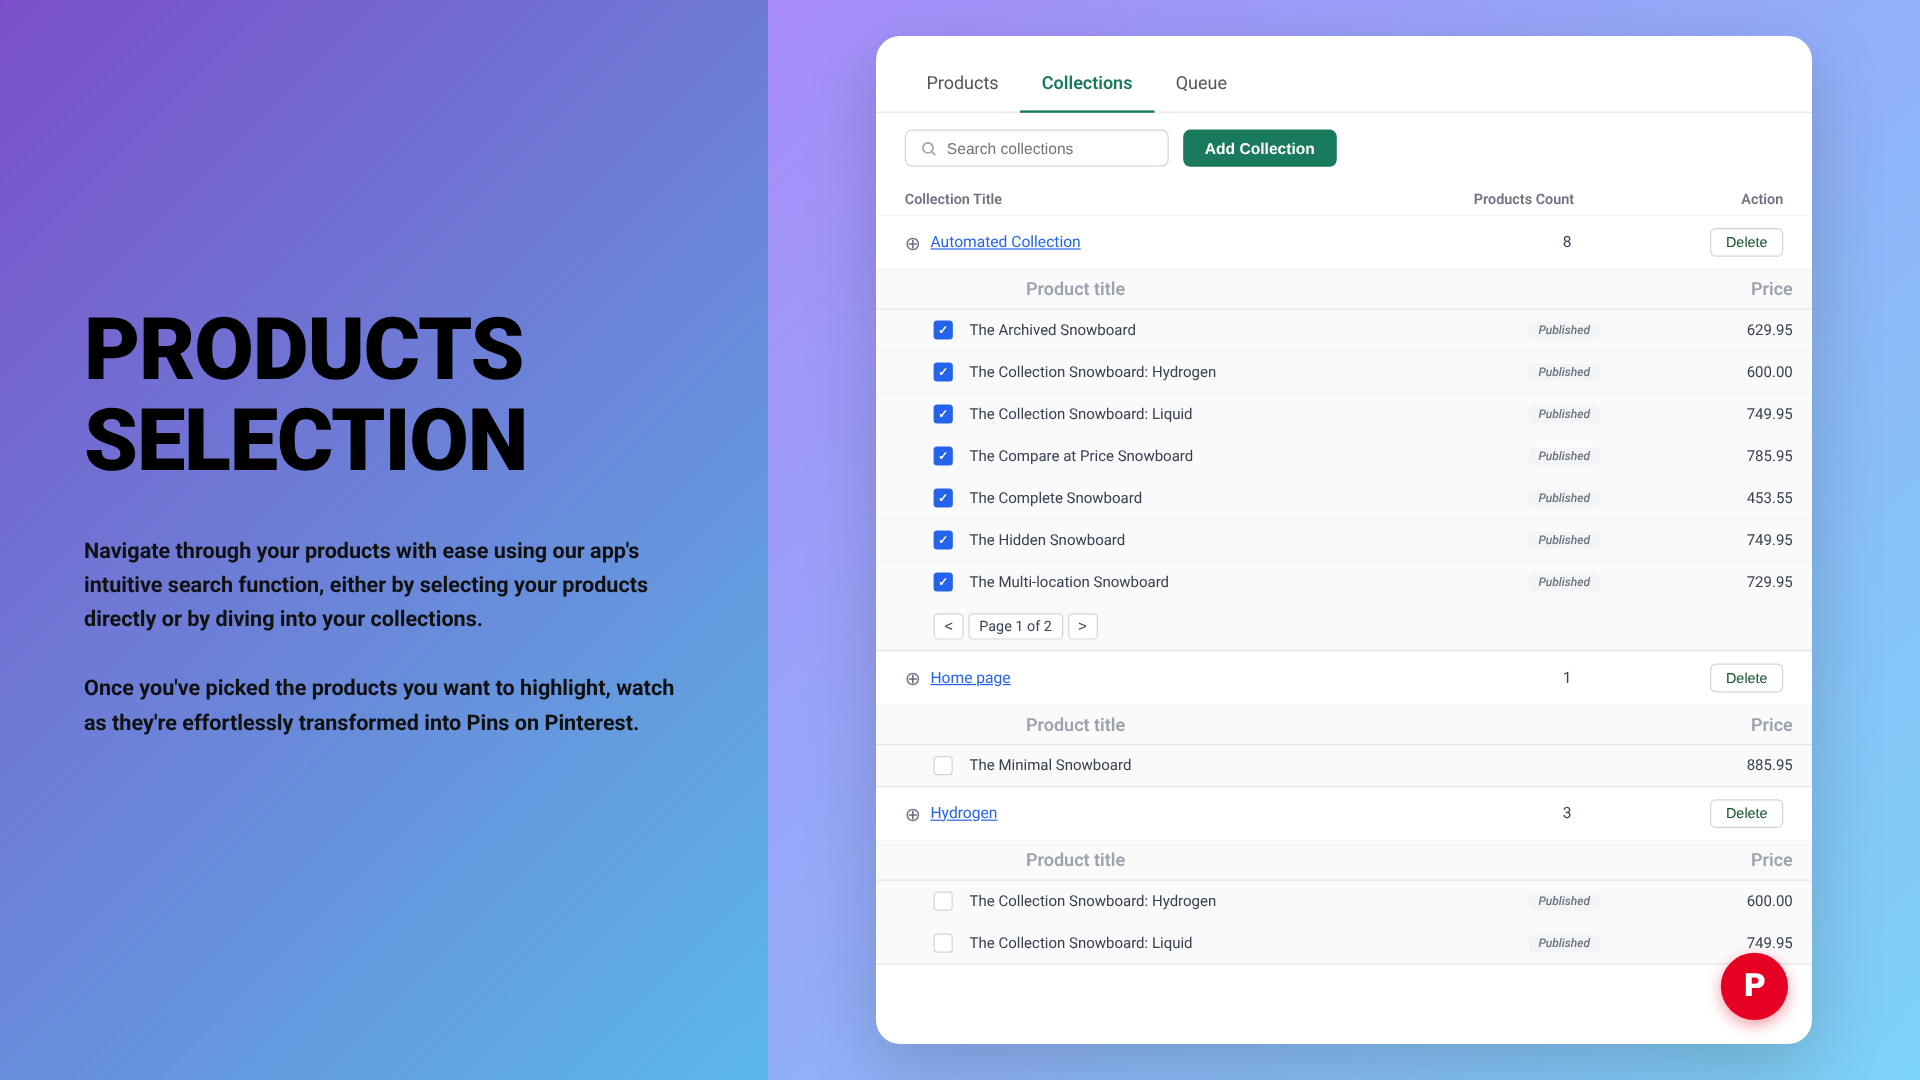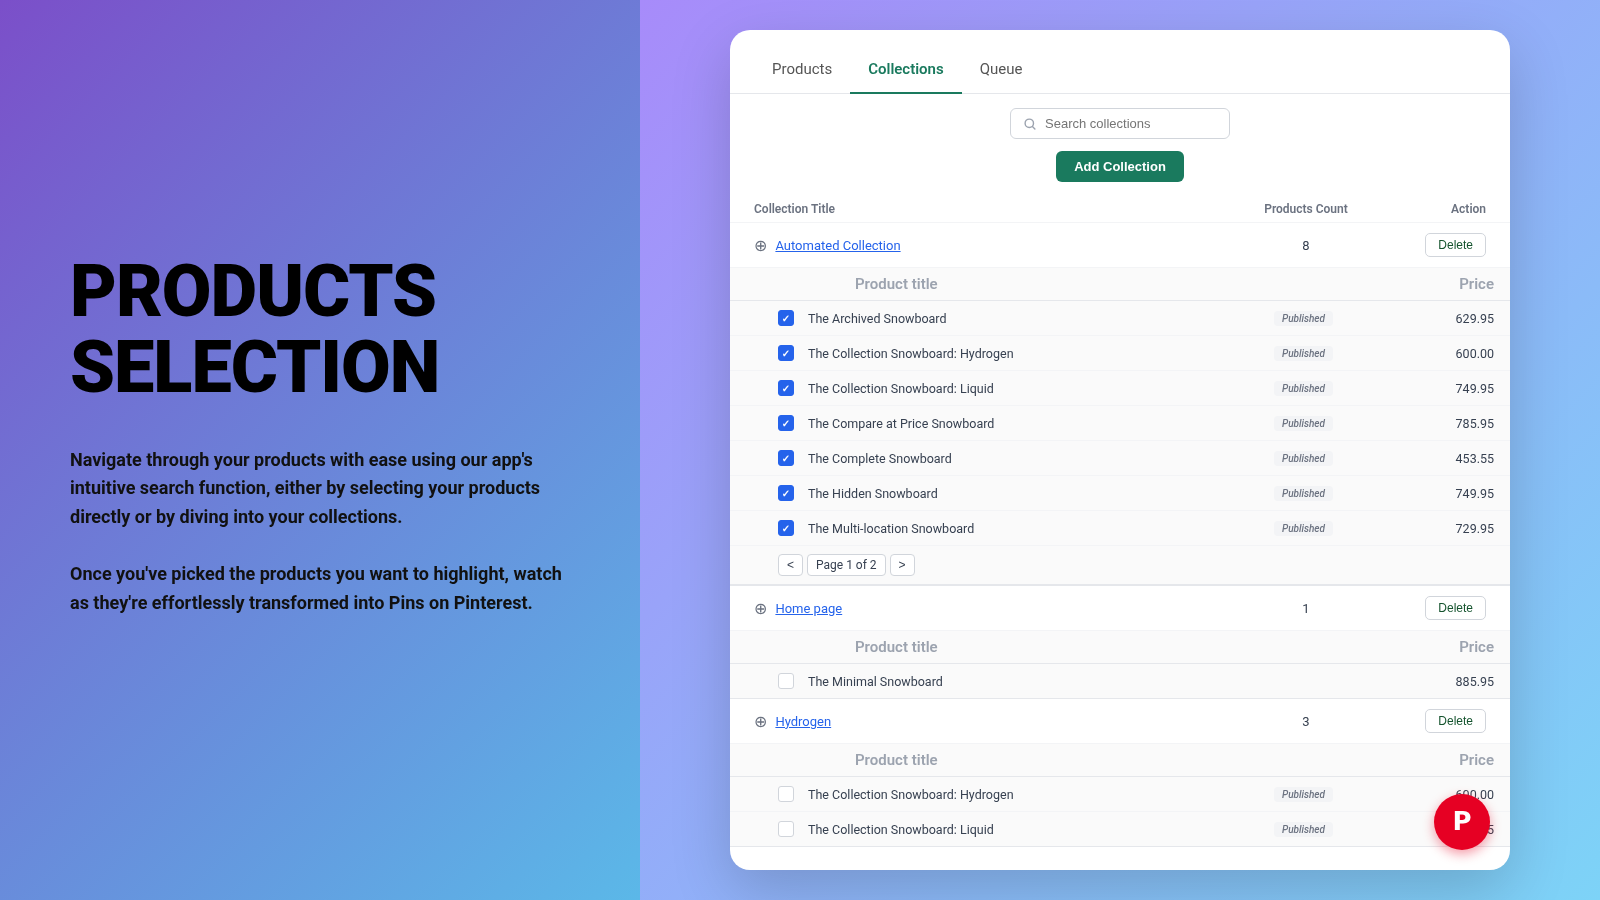--- a/index.html
+++ b/index.html
@@ -82,21 +82,20 @@
       border-bottom: 2px solid #1a7a5e;
       font-weight: 600;
     }
 
     
     .toolbar {
       display: flex;
       align-items: center;
       padding: 14px 24px;
       gap: 12px;
-      flex-direction: column;
     }
     .search-box {
       display: flex;
       align-items: center;
       border: 1px solid #d1d5db;
       border-radius: 6px;
       padding: 7px 12px;
       gap: 8px;
       flex: 1;
       max-width: 220px;
@@ -127,20 +126,21 @@
 
     
     .table-header {
       display: flex;
       align-items: center;
       padding: 6px 24px;
       font-size: 12px;
       font-weight: 600;
       color: #6b7280;
       border-bottom: 1px solid #f3f4f6;
+      gap: 36px;
     }
     .col-title { flex: 1; }
     .col-count { width: 160px; text-align: center; }
     .col-action { width: 100px; text-align: right; }
 
     
     .scroll-area {
       flex: 1;
       overflow-y: auto;
       overflow-x: hidden;

